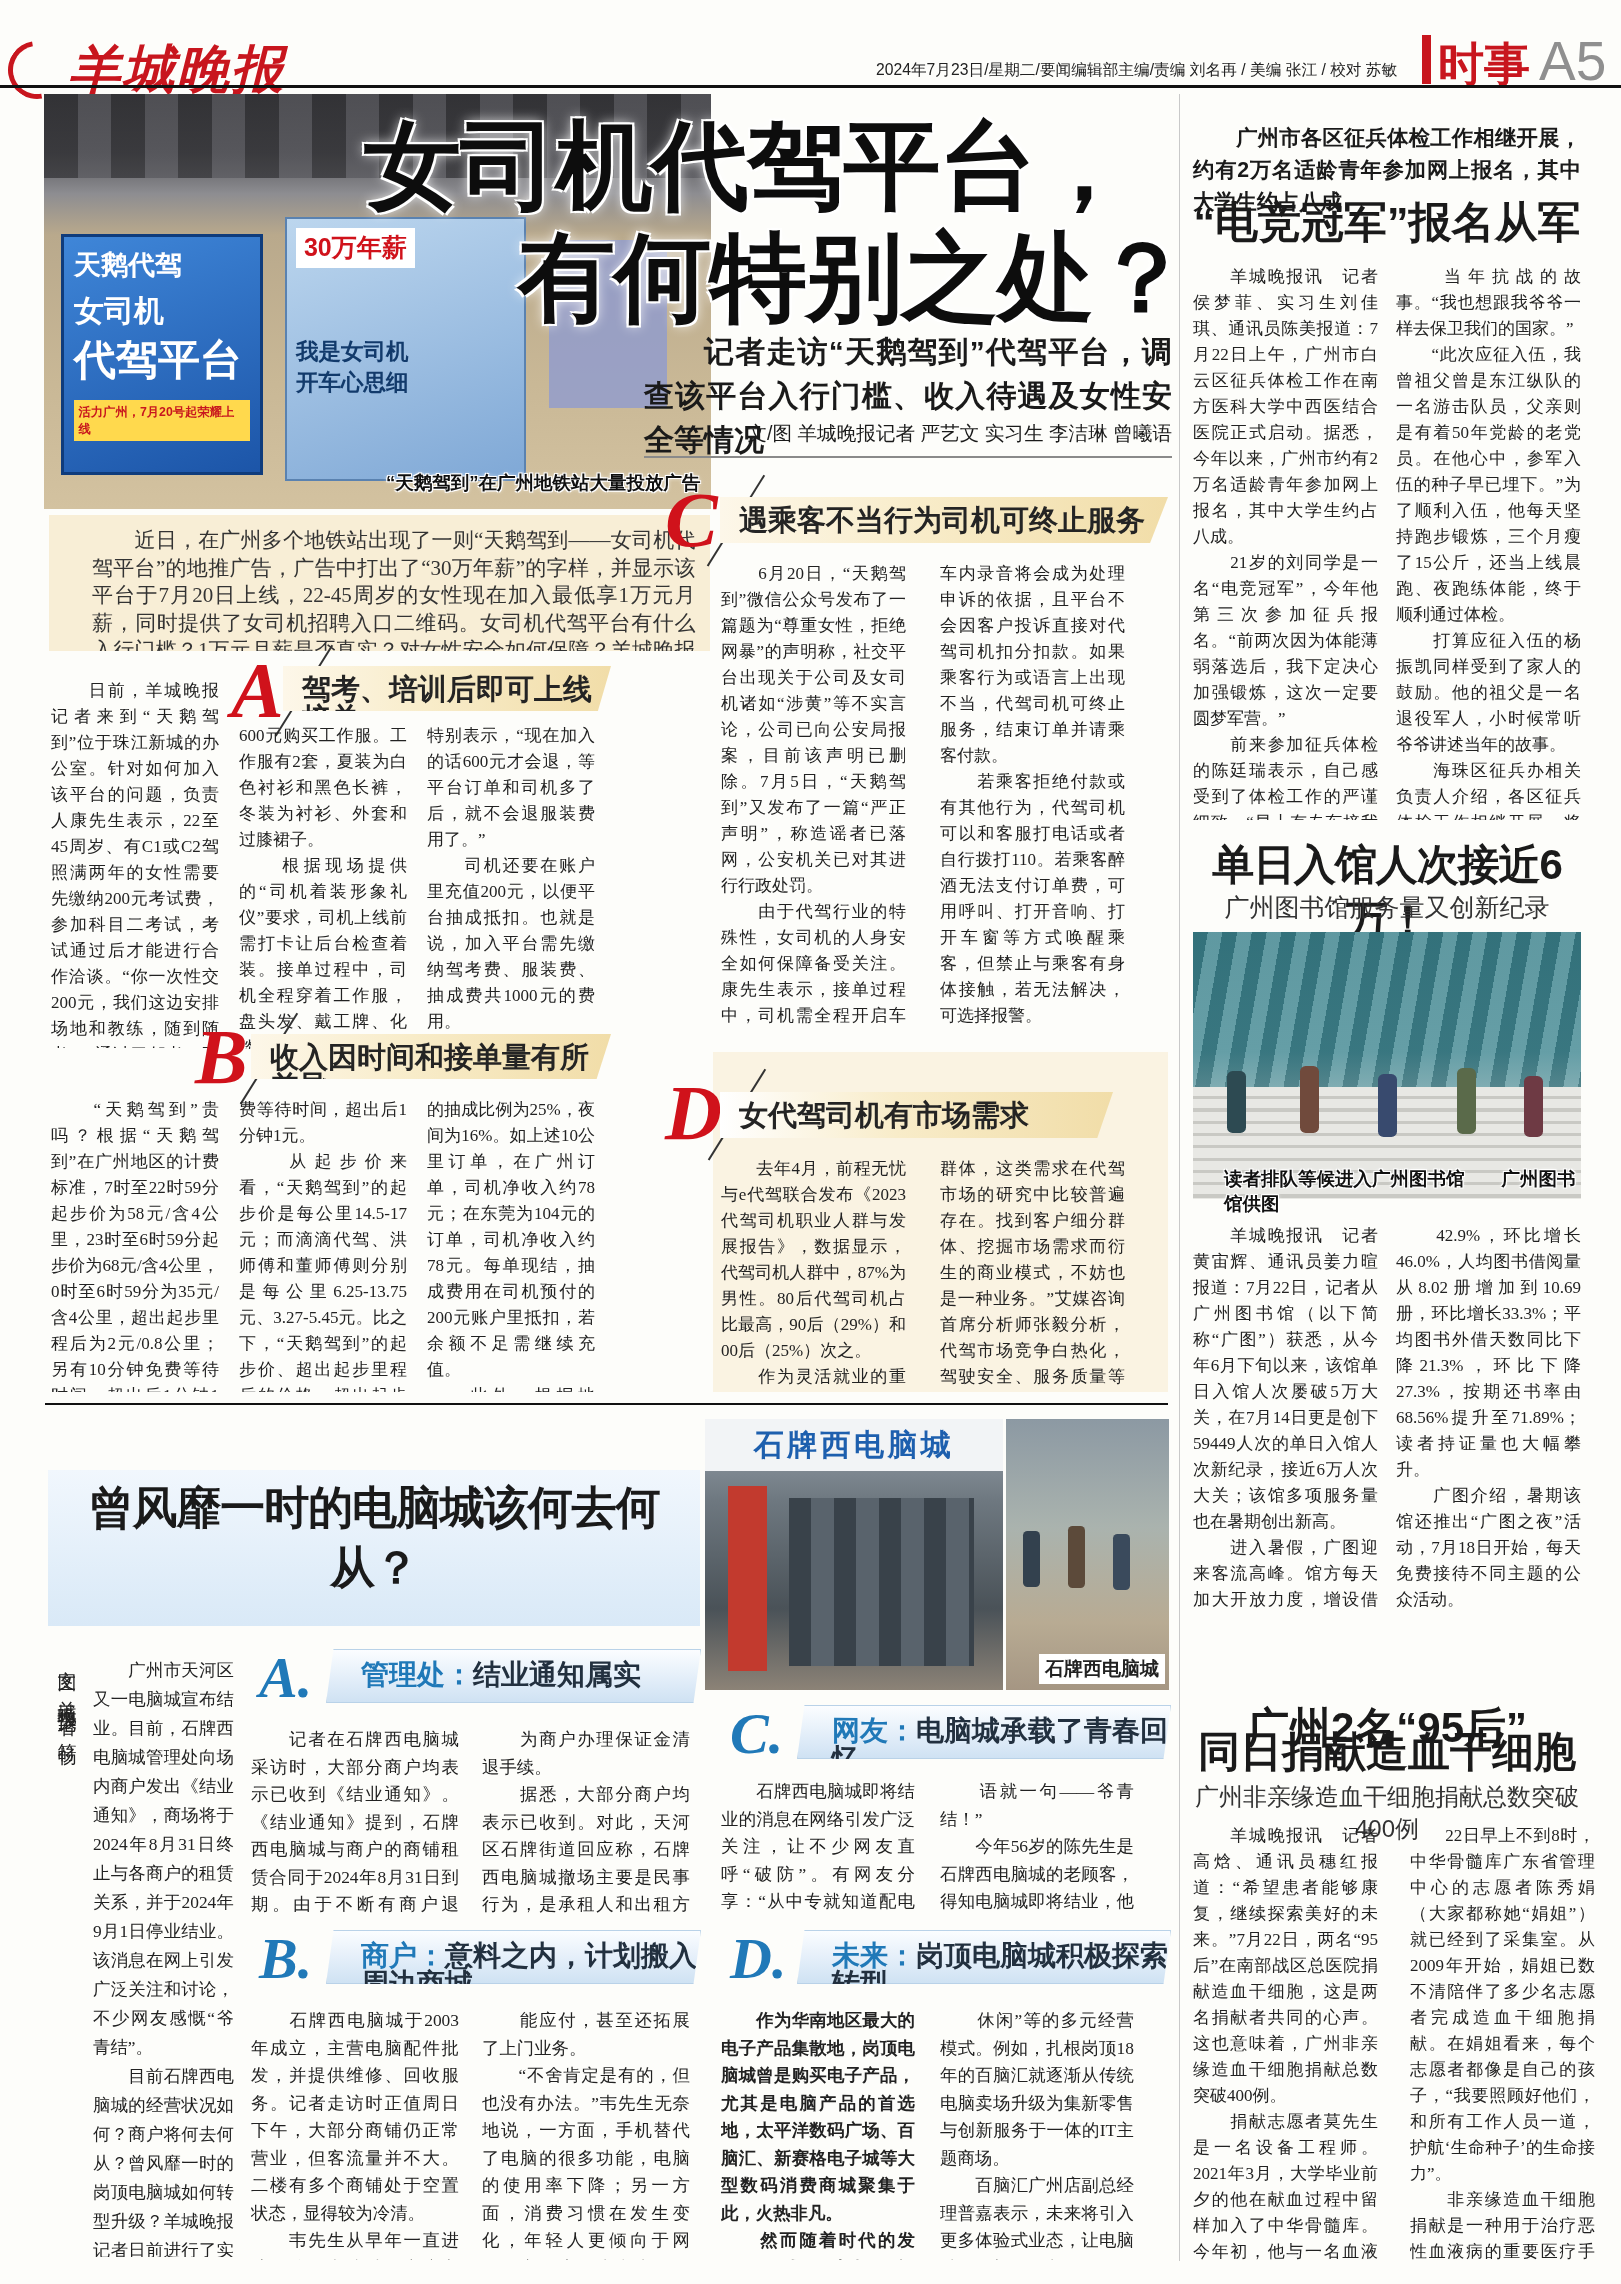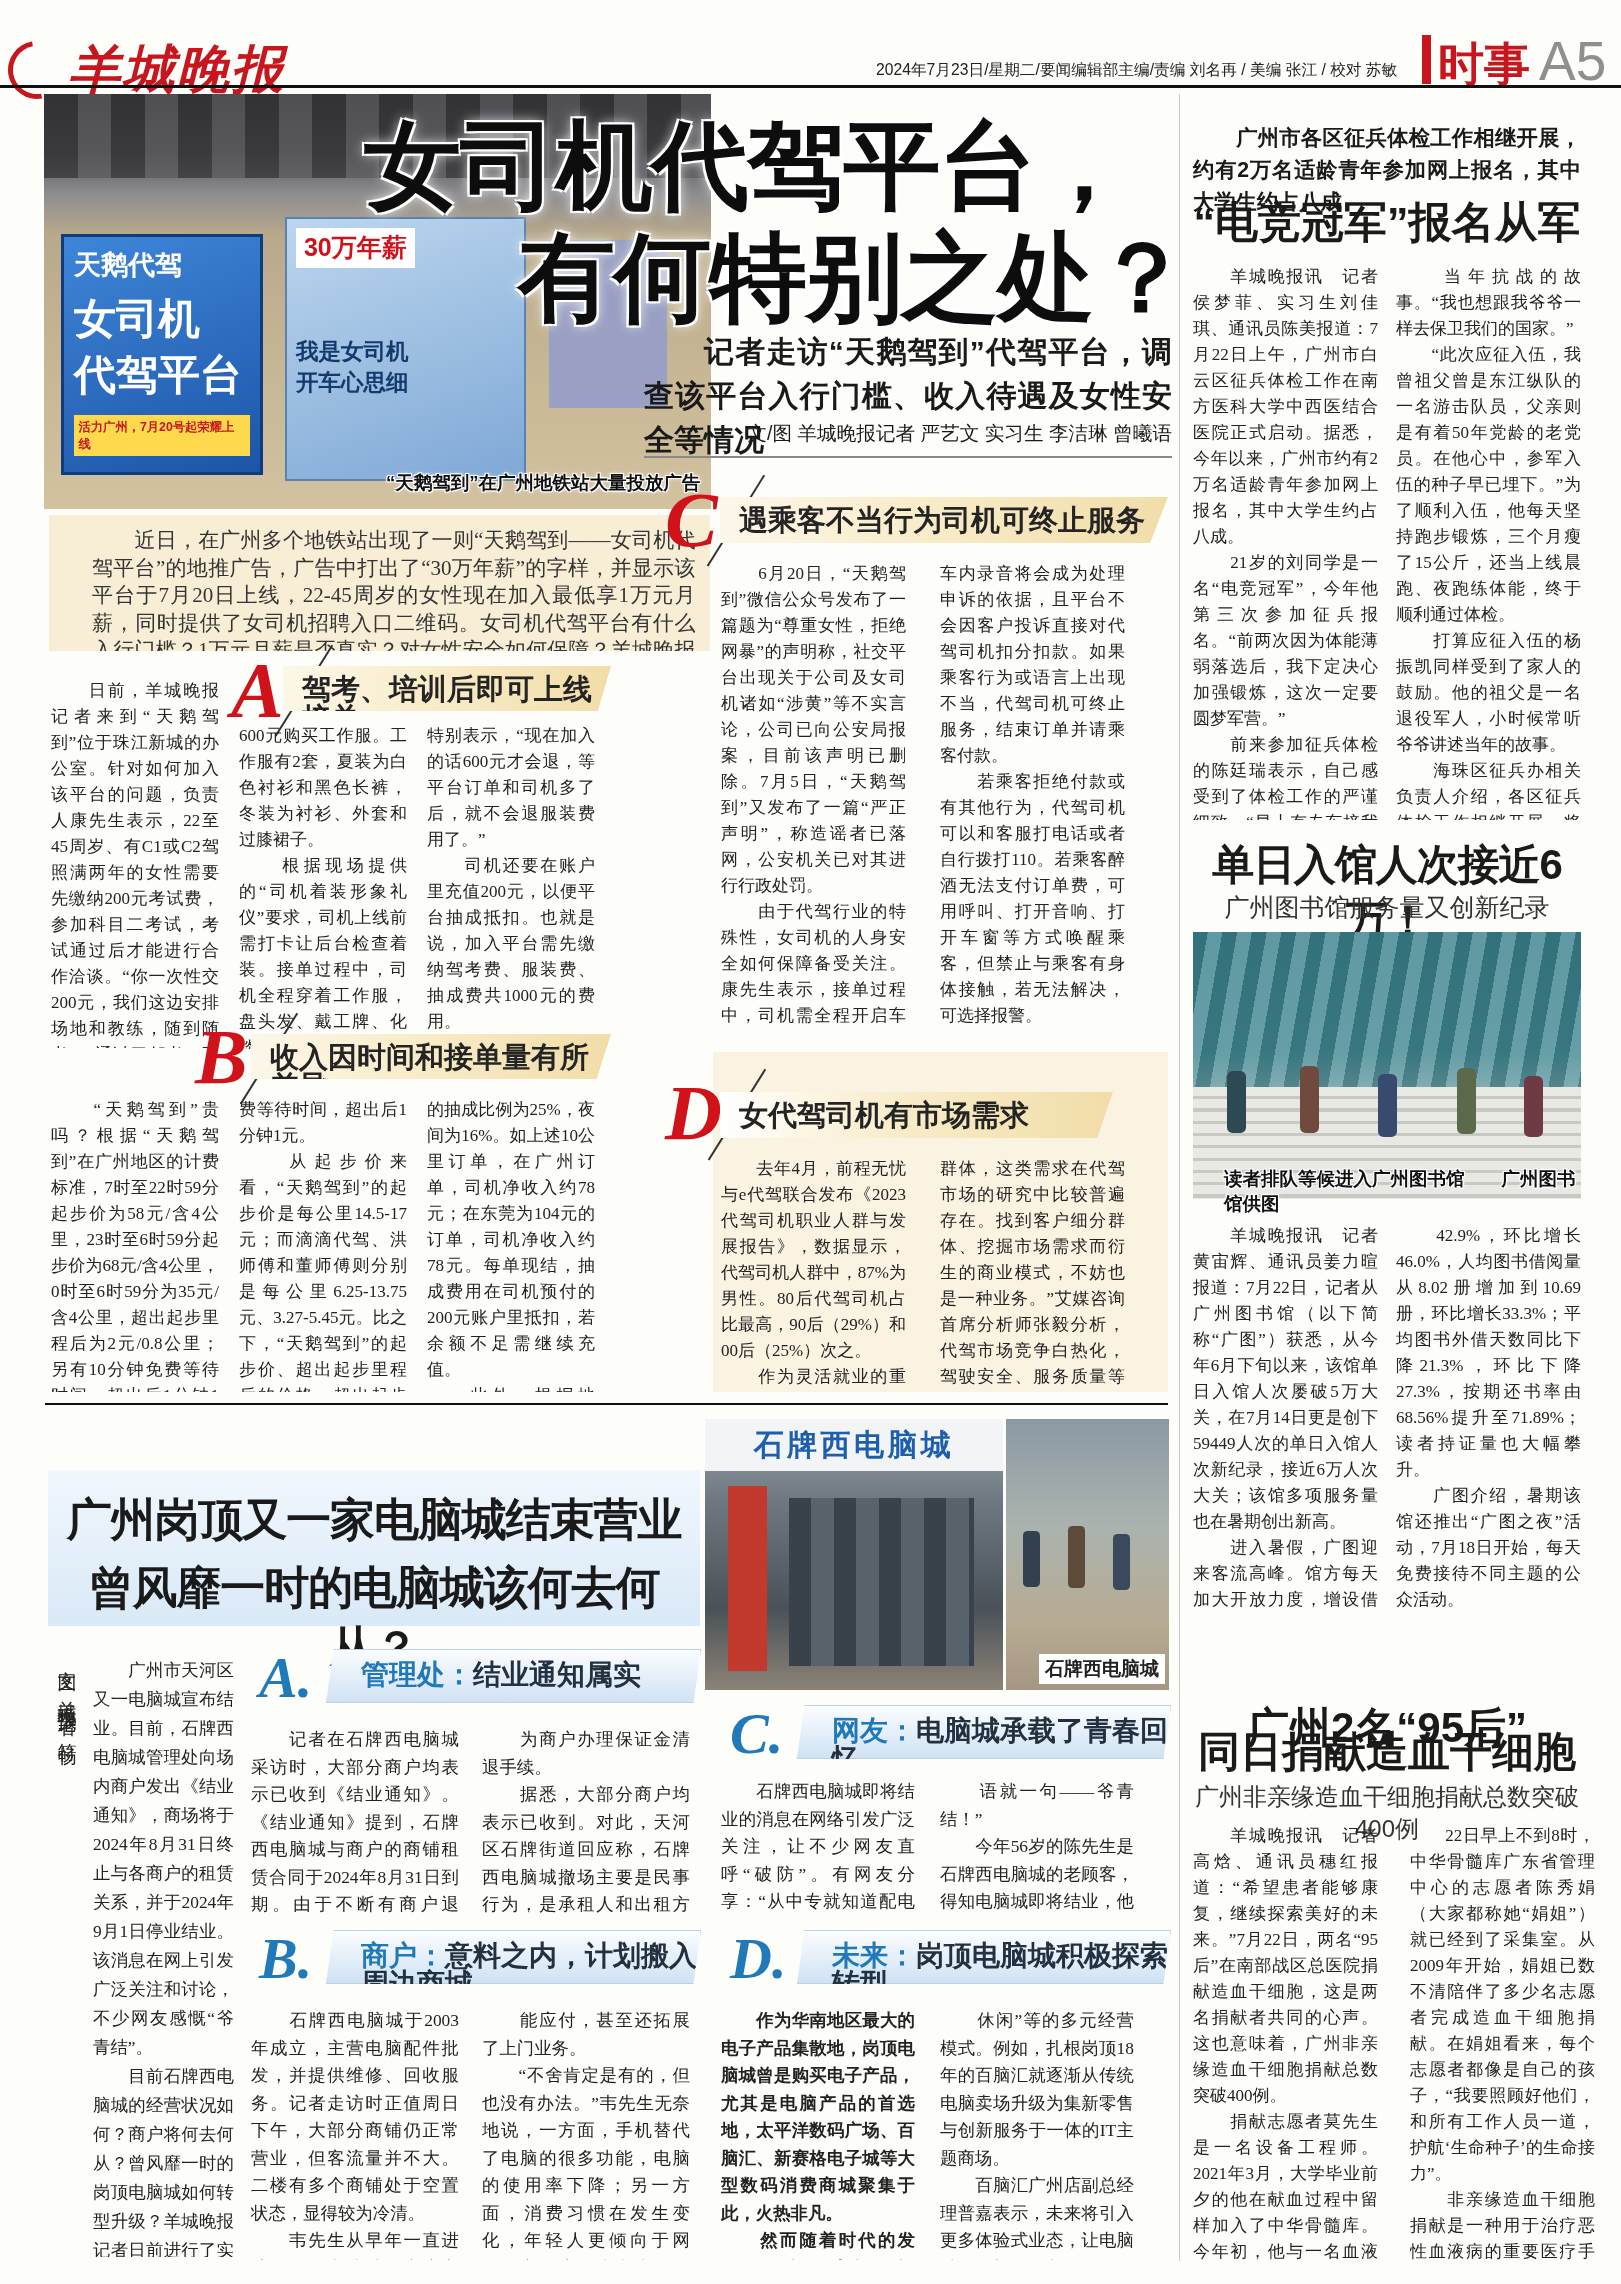--- a/index.html
+++ b/index.html
@@ -42,21 +42,21 @@
   <div class="abs" style="left:876px;top:60px;font-size:15.7px;color:#222;">2024年7月23日/星期二/要闻编辑部主编/责编 刘名再 / 美编 张江 / 校对 苏敏</div>
   <div class="abs" style="left:1422px;top:35px;width:9px;height:49px;background:#c8161e;"></div>
   <div class="abs" style="left:1438px;top:34px;font-size:46px;font-weight:bold;color:#c8161e;">时事</div>
   <div class="abs" style="left:1539px;top:29px;font-size:55px;color:#8f8f8f;">A5</div>
   <div class="abs rule-h" style="left:0;top:85px;width:1621px;height:3.4px;"></div>
 
   <div class="abs" style="left:44px;top:94px;width:667px;height:415px;overflow:hidden;background:linear-gradient(180deg,#3c3c40 0%,#55555a 14%,#8d8d91 24%,#b9a98c 34%,#c9b896 70%,#d3c2a0 100%);">
     <div class="abs" style="left:0;top:0;width:100%;height:84px;background:repeating-linear-gradient(90deg,#2e2e31 0 34px,#57575c 34px 67px);opacity:.7;"></div>
     <div class="abs" style="left:17px;top:140px;width:202px;height:241px;background:linear-gradient(160deg,#3f86d8,#1c55a8);border:3.4px solid #0f3c7c;padding:10px;box-sizing:border-box;">
       <div style="font-size:27px;font-weight:bold;color:#fff;">天鹅代驾</div>
-      <div style="font-size:42px;font-weight:bold;color:#fff;margin-top:7.9px;">女司机</div>
+      <div style="font-size:30px;font-weight:bold;color:#fff;margin-top:7.9px;">女司机</div>
       <div style="font-size:42px;font-weight:bold;color:#fff;">代驾平台</div>
       <div style="margin-top:12.3px;background:#ffd94d;color:#c8161e;font-size:12.3px;font-weight:bold;padding:3.4px 4.5px;display:inline-block;">活力广州，7月20号起荣耀上线</div>
     </div>
     <div class="abs" style="left:241px;top:123px;width:241px;height:264px;background:linear-gradient(160deg,#bcd6ee,#7fa8d6);border:2.2px solid #5a82b0;padding:9px;box-sizing:border-box;">
       <div style="background:#fff;color:#d0121b;display:inline-block;font-size:25px;font-weight:bold;padding:3.4px 7.9px;">30万年薪</div>
       <div style="margin-top:68px;font-size:22.5px;font-weight:bold;color:#123a6b;">我是女司机</div>
       <div style="font-size:22.5px;font-weight:bold;color:#123a6b;">开车心思细</div>
     </div>
     <div class="abs" style="left:505px;top:146px;width:118px;height:168px;background:#8f9bd0;opacity:.8;"></div>
   </div>
@@ -154,21 +154,20 @@
   <div class="abs center" style="left:1193px;top:1676px;width:388px;font-size:42px;font-weight:bold;margin-top:24px;">广州2名“95后”</div>
   <div class="abs center" style="left:1193px;top:1724px;width:388px;font-size:42px;font-weight:bold;">同日捐献造血干细胞</div>
   <div class="abs center" style="left:1193px;top:1781px;width:388px;font-size:24px;color:#333;">广州非亲缘造血干细胞捐献总数突破400例</div>
   <div class="abs body-text" style="left:1193px;top:1823px;width:185px;height:438px;">　　羊城晚报讯　记者高焓、通讯员穗红报道：“希望患者能够康复，继续探索美好的未来。”7月22日，两名“95后”在南部战区总医院捐献造血干细胞，这是两名捐献者共同的心声。这也意味着，广州非亲缘造血干细胞捐献总数突破400例。
 　　捐献志愿者莫先生是一名设备工程师。2021年3月，大学毕业前夕的他在献血过程中留样加入了中华骨髓库。今年初，他与一名血液病患者初配成功，经过高分辨配型和体检，他顺利完成捐献。
 　　2019年，正在读大学的李先生也报名加入中华骨髓库。今年5月，他接到初配成功的电话，毫不犹豫地答应捐献。</div>
   <div class="abs body-text" style="left:1396px;top:1823px;width:185px;height:438px;margin-left:14px;">　　22日早上不到8时，中华骨髓库广东省管理中心的志愿者陈秀娟（大家都称她“娟姐”）就已经到了采集室。从2009年开始，娟姐已数不清陪伴了多少名志愿者完成造血干细胞捐献。在娟姐看来，每个志愿者都像是自己的孩子，“我要照顾好他们，和所有工作人员一道，护航‘生命种子’的生命接力”。
 　　非亲缘造血干细胞捐献是一种用于治疗恶性血液病的重要医疗手段。目前，广州非亲缘造血干细胞捐献总数已突破400例，居全国前列。当天，广州市红十字会为两名捐献者颁发了荣誉证书。</div>
 
   <div class="abs" style="left:48px;top:1470px;width:652px;height:156px;background:linear-gradient(180deg,#f1f7fd 0%,#d9e9f7 100%);">
-    <div class="center" style="font-size:45px;font-weight:bold;margin-top:20px;letter-spacing:-1.1px;">广州岗顶又一家电脑城结束营业</div>
     <div class="center" style="font-size:45px;font-weight:bold;margin-top:7.9px;letter-spacing:-1.1px;">曾风靡一时的电脑城该何去何从？</div>
   </div>
 
   <div class="abs" style="left:705px;top:1419px;width:298px;height:271px;overflow:hidden;background:linear-gradient(180deg,#9aa4ad 0%,#6e7880 30%,#4a5258 70%,#8c8377 100%);">
     <div style="background:#f2f4f6;height:52px;display:flex;align-items:center;justify-content:center;">
       <span style="font-size:30px;font-weight:bold;color:#1d5fae;letter-spacing:3.4px;">石牌西电脑城</span>
     </div>
     <div class="abs" style="left:22.5px;top:67px;width:39px;height:185px;background:#c23a2e;"></div>
     <div class="abs" style="left:84px;top:79px;width:185px;height:168px;background:repeating-linear-gradient(90deg,#39424a 0 22.5px,#59636c 22.5px 45px);"></div>
   </div>

